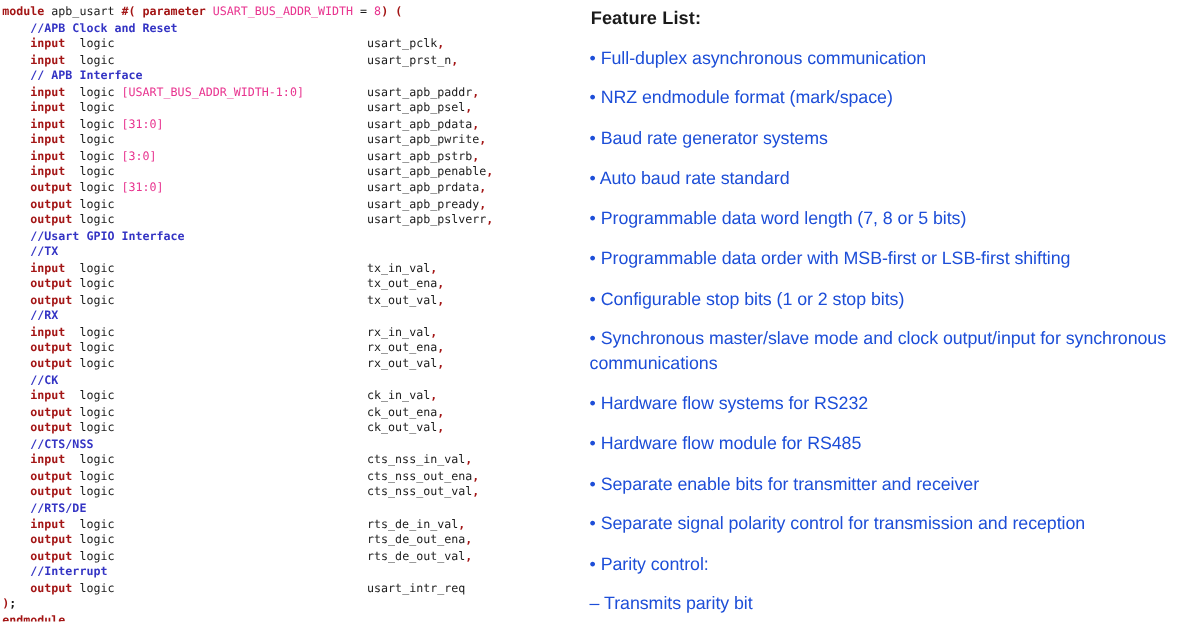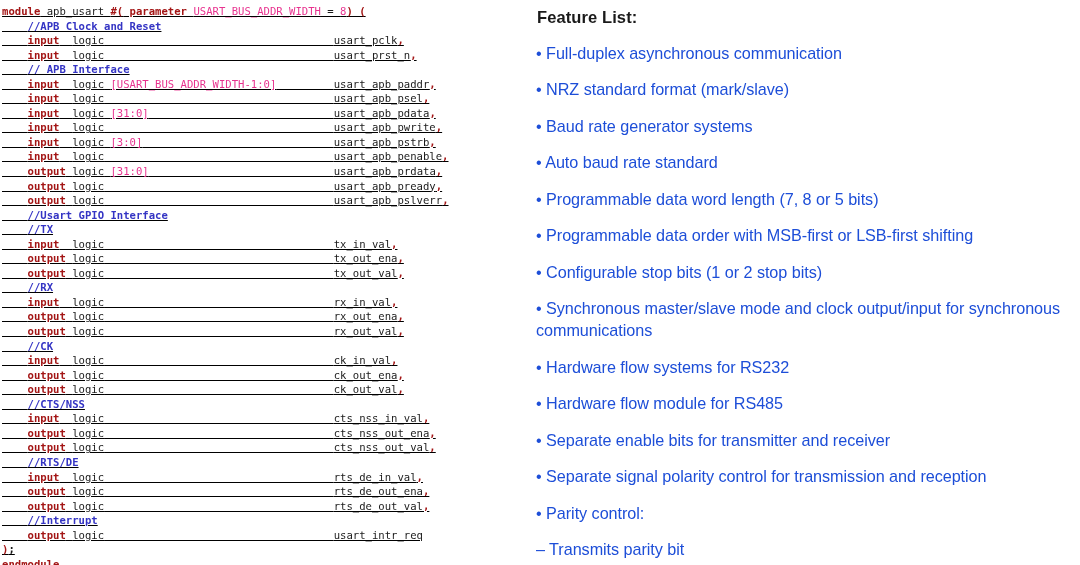--- a/index.html
+++ b/index.html
@@ -16,21 +16,20 @@
     -webkit-font-smoothing: antialiased;
   }
 
   
   #code-panel {
     position: absolute;
     left: 0;
     top: 0;
     width: 520px;
     height: 488px;
-    text-decoration: underline;
   }
   pre.code {
     margin: 0;
     padding: 4px 0 0 2px;
     font-family: "DejaVu Sans Mono", monospace;
     font-size: 10.6px;
     line-height: 14.55px;
     color: #000000;
     white-space: pre;
     font-weight: 700;
@@ -85,21 +84,21 @@
 <body>
 
 <div id="code-panel">
   <pre class="code" id="code-listing"><span class="ln"><span class="kw">module</span><span class="plain"> apb_usart </span><span class="punc">#(</span><span class="kw"> parameter </span><span class="mag">USART_BUS_ADDR_WIDTH</span><span class="plain"> = </span><span class="num">8</span><span class="punc">) (</span></span><span class="ln">    <span class="cmt">//APB Clock and Reset</span></span><span class="ln">    <span class="kw">input</span><span class="plain">  </span><span class="plain">logic</span><span class="plain">                                    </span><span class="plain">usart_pclk</span><span class="punc">,</span></span><span class="ln">    <span class="kw">input</span><span class="plain">  </span><span class="plain">logic</span><span class="plain">                                    </span><span class="plain">usart_prst_n</span><span class="punc">,</span></span><span class="ln">    <span class="cmt">// APB Interface</span></span><span class="ln">    <span class="kw">input</span><span class="plain">  </span><span class="plain">logic</span><span class="plain"> </span><span class="mag">[USART_BUS_ADDR_WIDTH-1:0]</span><span class="plain">         </span><span class="plain">usart_apb_paddr</span><span class="punc">,</span></span><span class="ln">    <span class="kw">input</span><span class="plain">  </span><span class="plain">logic</span><span class="plain">                                    </span><span class="plain">usart_apb_psel</span><span class="punc">,</span></span><span class="ln">    <span class="kw">input</span><span class="plain">  </span><span class="plain">logic</span><span class="plain"> </span><span class="mag">[31:0]</span><span class="plain">                             </span><span class="plain">usart_apb_pdata</span><span class="punc">,</span></span><span class="ln">    <span class="kw">input</span><span class="plain">  </span><span class="plain">logic</span><span class="plain">                                    </span><span class="plain">usart_apb_pwrite</span><span class="punc">,</span></span><span class="ln">    <span class="kw">input</span><span class="plain">  </span><span class="plain">logic</span><span class="plain"> </span><span class="mag">[3:0]</span><span class="plain">                              </span><span class="plain">usart_apb_pstrb</span><span class="punc">,</span></span><span class="ln">    <span class="kw">input</span><span class="plain">  </span><span class="plain">logic</span><span class="plain">                                    </span><span class="plain">usart_apb_penable</span><span class="punc">,</span></span><span class="ln">    <span class="kw">output</span><span class="plain"> </span><span class="plain">logic</span><span class="plain"> </span><span class="mag">[31:0]</span><span class="plain">                             </span><span class="plain">usart_apb_prdata</span><span class="punc">,</span></span><span class="ln">    <span class="kw">output</span><span class="plain"> </span><span class="plain">logic</span><span class="plain">                                    </span><span class="plain">usart_apb_pready</span><span class="punc">,</span></span><span class="ln">    <span class="kw">output</span><span class="plain"> </span><span class="plain">logic</span><span class="plain">                                    </span><span class="plain">usart_apb_pslverr</span><span class="punc">,</span></span><span class="ln">    <span class="cmt">//Usart GPIO Interface</span></span><span class="ln">    <span class="cmt">//TX</span></span><span class="ln">    <span class="kw">input</span><span class="plain">  </span><span class="plain">logic</span><span class="plain">                                    </span><span class="plain">tx_in_val</span><span class="punc">,</span></span><span class="ln">    <span class="kw">output</span><span class="plain"> </span><span class="plain">logic</span><span class="plain">                                    </span><span class="plain">tx_out_ena</span><span class="punc">,</span></span><span class="ln">    <span class="kw">output</span><span class="plain"> </span><span class="plain">logic</span><span class="plain">                                    </span><span class="plain">tx_out_val</span><span class="punc">,</span></span><span class="ln">    <span class="cmt">//RX</span></span><span class="ln">    <span class="kw">input</span><span class="plain">  </span><span class="plain">logic</span><span class="plain">                                    </span><span class="plain">rx_in_val</span><span class="punc">,</span></span><span class="ln">    <span class="kw">output</span><span class="plain"> </span><span class="plain">logic</span><span class="plain">                                    </span><span class="plain">rx_out_ena</span><span class="punc">,</span></span><span class="ln">    <span class="kw">output</span><span class="plain"> </span><span class="plain">logic</span><span class="plain">                                    </span><span class="plain">rx_out_val</span><span class="punc">,</span></span><span class="ln">    <span class="cmt">//CK</span></span><span class="ln">    <span class="kw">input</span><span class="plain">  </span><span class="plain">logic</span><span class="plain">                                    </span><span class="plain">ck_in_val</span><span class="punc">,</span></span><span class="ln">    <span class="kw">output</span><span class="plain"> </span><span class="plain">logic</span><span class="plain">                                    </span><span class="plain">ck_out_ena</span><span class="punc">,</span></span><span class="ln">    <span class="kw">output</span><span class="plain"> </span><span class="plain">logic</span><span class="plain">                                    </span><span class="plain">ck_out_val</span><span class="punc">,</span></span><span class="ln">    <span class="cmt">//CTS/NSS</span></span><span class="ln">    <span class="kw">input</span><span class="plain">  </span><span class="plain">logic</span><span class="plain">                                    </span><span class="plain">cts_nss_in_val</span><span class="punc">,</span></span><span class="ln">    <span class="kw">output</span><span class="plain"> </span><span class="plain">logic</span><span class="plain">                                    </span><span class="plain">cts_nss_out_ena</span><span class="punc">,</span></span><span class="ln">    <span class="kw">output</span><span class="plain"> </span><span class="plain">logic</span><span class="plain">                                    </span><span class="plain">cts_nss_out_val</span><span class="punc">,</span></span><span class="ln">    <span class="cmt">//RTS/DE</span></span><span class="ln">    <span class="kw">input</span><span class="plain">  </span><span class="plain">logic</span><span class="plain">                                    </span><span class="plain">rts_de_in_val</span><span class="punc">,</span></span><span class="ln">    <span class="kw">output</span><span class="plain"> </span><span class="plain">logic</span><span class="plain">                                    </span><span class="plain">rts_de_out_ena</span><span class="punc">,</span></span><span class="ln">    <span class="kw">output</span><span class="plain"> </span><span class="plain">logic</span><span class="plain">                                    </span><span class="plain">rts_de_out_val</span><span class="punc">,</span></span><span class="ln">    <span class="cmt">//Interrupt</span></span><span class="ln">    <span class="kw">output</span><span class="plain"> </span><span class="plain">logic</span><span class="plain">                                    </span><span class="plain">usart_intr_req</span></span><span class="ln"><span class="punc">)</span><span class="sem">;</span></span><span class="ln"><span class="kw">endmodule</span></span></pre>
 </div>
 
 <div id="feature-panel">
   <div id="feature-title">Feature List:</div>
   <ul class="features" id="feature-list">
       <li><span>• </span><span>Full-duplex asynchronous communication</span></li>
-      <li><span>• </span><span>NRZ standard format (mark/slave)</span></li>
+      <li><span>• </span><span>NRZ endmodule format (mark/space)</span></li>
       <li><span>• </span><span>Baud rate generator systems</span></li>
       <li><span>• </span><span>Auto baud rate standard</span></li>
       <li><span>• </span><span>Programmable data word length (7, 8 or 5 bits)</span></li>
       <li><span>• </span><span>Programmable data order with MSB-first or LSB-first shifting</span></li>
       <li><span>• </span><span>Configurable stop bits (1 or 2 stop bits)</span></li>
       <li><span>• </span><span>Synchronous master/slave mode and clock output/input for synchronous communications</span></li>
       <li><span>• </span><span>Hardware flow systems for RS232</span></li>
       <li><span>• </span><span>Hardware flow module for RS485</span></li>
       <li><span>• </span><span>Separate enable bits for transmitter and receiver</span></li>
       <li><span>• </span><span>Separate signal polarity control for transmission and reception</span></li>

